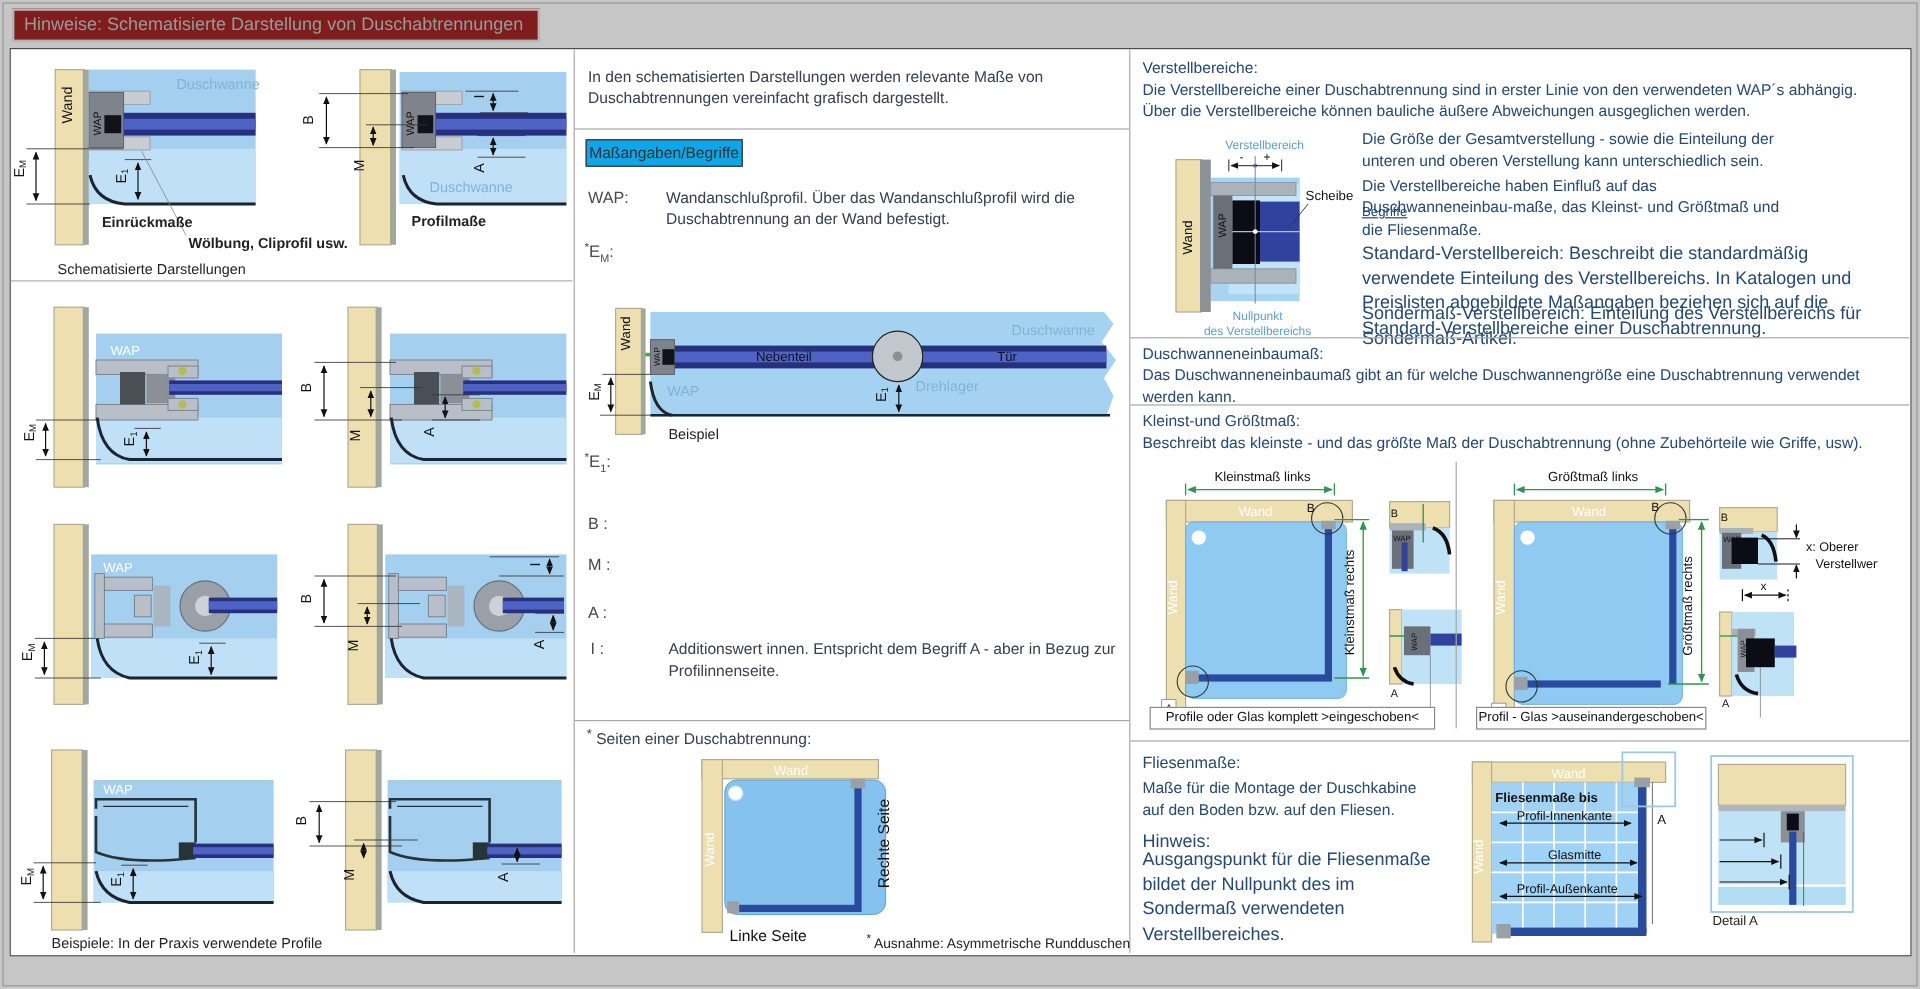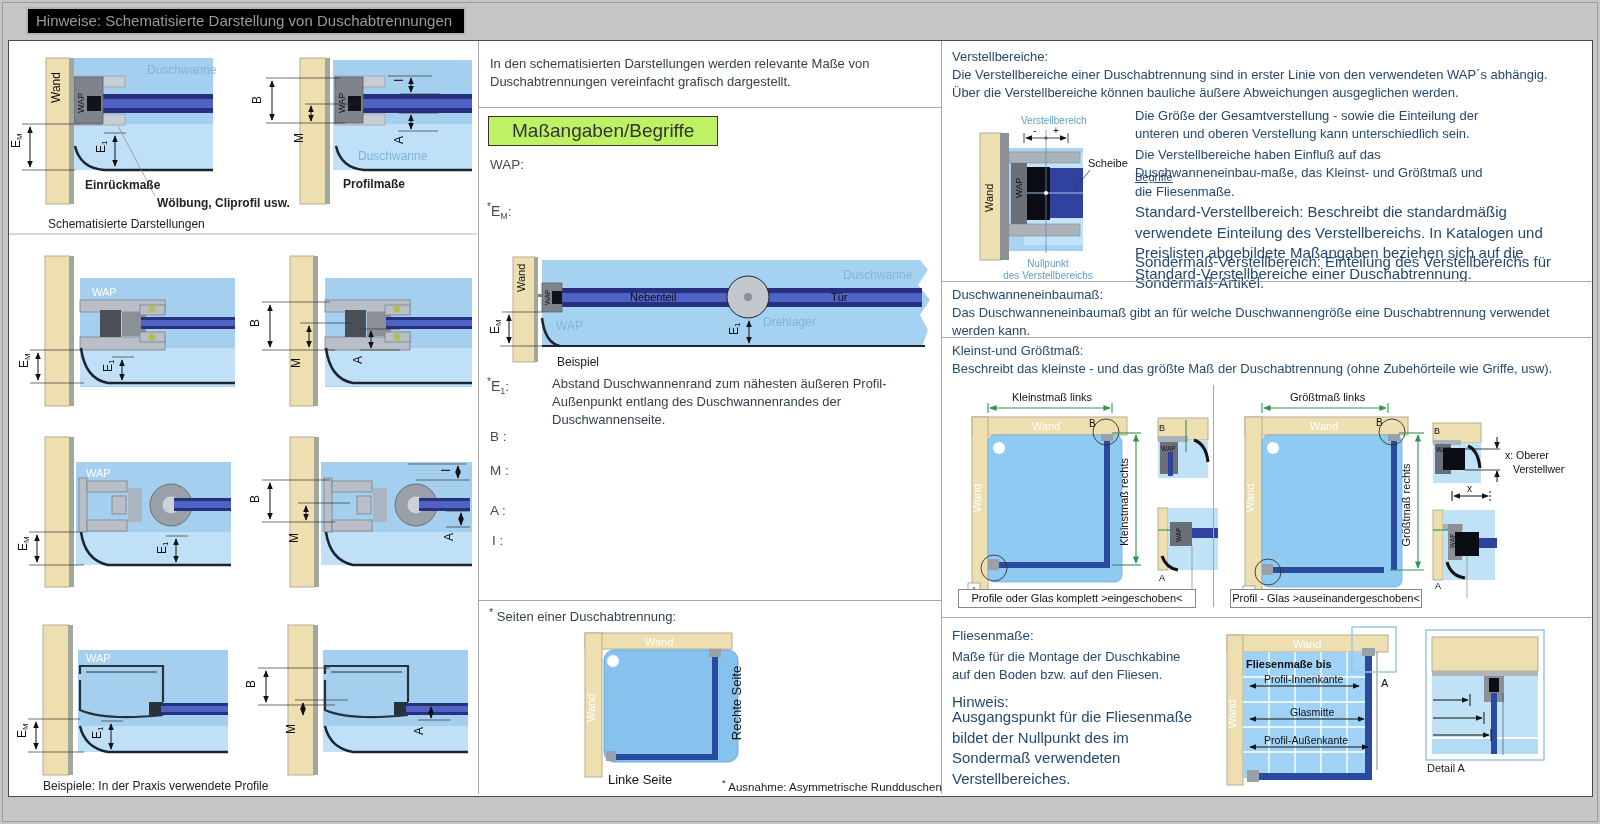--- a/index.html
+++ b/index.html
@@ -1,28 +1,28 @@
 <!DOCTYPE html>
 <html><head>
 <meta charset="utf-8">
 <style>
   html,body{margin:0;padding:0}
   body{width:1600px;height:824px;background:#c6c6c6;position:relative;
        font-family:"Liberation Sans",sans-serif;color:#333;overflow:hidden}
   .frame{position:absolute;left:2px;top:2px;width:1594px;height:818px;border:1px solid #9a9a9a}
-  .titlebox{position:absolute;left:26px;top:7px;width:428px;height:24px;background:#000000;
+  .titlebox{position:absolute;left:10px;top:7px;width:428px;height:24px;background:#7f1d1d;
             border:2px solid #b4b4b4;color:#9a9a9a;font-size:15px;line-height:24px;padding-left:8px}
   .panel{position:absolute;left:8px;top:40px;width:1583px;height:755px;background:#fff;border:1px solid #4a4a4a}
   .vline,.hline{position:absolute;background:#a8a8a8}
   .abs{position:absolute}
   p{margin:0}
   .mid{color:#36404e;font-size:13px;line-height:1.42}
   .nav{color:#26496f;font-size:13px;line-height:1.42}
   .nav-s{color:#26496f;font-size:15px;line-height:1.38}
-  .boxhead{position:absolute;border:1px solid #333;color:#333;font-size:19px;padding:3px 23px;background:#bef264}
+  .boxhead{position:absolute;border:1px solid #333;color:#333;font-size:13px;padding:3px 2px;background:#0ea5e9}
   .def{position:absolute;display:grid;grid-template-columns:46px 394px;column-gap:19px;font-size:13px;color:#36404e;line-height:1.4}
   .def .t{color:#4a4a4a;font-size:13.5px}
   .def sub{font-size:9px}
   .def sup{font-size:10px}
   .capbox{position:absolute;border:1px solid #888;background:#fff;font-size:11px;color:#111;
           text-align:center;line-height:17px;height:17px}
   .fnote{font-size:11.5px;color:#222}
   .smallcap{font-size:11px;color:#222}
   svg{position:absolute}
   svg text{font-family:"Liberation Sans",sans-serif;fill:#111}
@@ -286,20 +286,21 @@
   </g>
   <text class="cap" x="43" y="790">Beispiele: In der Praxis verwendete Profile</text>
 </svg>
 
 <p class="mid abs" style="left:490px;top:55px;width:424px">In den schematisierten Darstellungen werden relevante Maße von Duschabtrennungen vereinfacht grafisch dargestellt.</p>
 <div class="hline" style="left:479px;top:107px;width:462px;height:1px"></div>
 <div class="boxhead" style="left:488px;top:116px">Maßangaben/Begriffe</div>
 
 <div class="def" style="left:490px;top:156px">
   <span class="t">WAP:</span>
+  <span>Wandanschlußprofil. Über das Wandanschlußprofil wird die Duschabtrennung an der Wand befestigt.</span>
 </div>
 <div class="def" style="left:487px;top:200px">
   <span class="t"><sup>*</sup><span style="font-size:14px">E</span><sub>M</sub><span>:</span></span>
 </div>
 
 <svg style="left:485px;top:245px" width="455" height="128" viewBox="485 245 455 128">
   <polygon points="542,260 920,260 928,270 918,285 930,300 920,315 928,330 922,347 542,347" fill="#a6d2f2"></polygon>
   <text class="blbl" x="843" y="279">Duschwanne</text>
   <rect class="glassd" x="562" y="288" width="360" height="19"></rect>
   <rect class="glassi" x="562" y="293" width="360" height="9"></rect>
@@ -322,33 +323,33 @@
     <line class="ext" x1="500" y1="346" x2="542" y2="346"></line>
   <line class="dim" x1="509" y1="315" x2="509" y2="343" marker-start="url(#mb)" marker-end="url(#mb)"></line>
   <text transform="rotate(-90 499 334)" x="499" y="334" class="dlbl" font-size="11"><tspan>E</tspan><tspan class="sub" dy="2">M</tspan></text>
   <line class="dim" x1="749" y1="321" x2="749" y2="343" marker-start="url(#mb)" marker-end="url(#mb)"></line>
   <text transform="rotate(-90 738 335)" x="738" y="335" class="dlbl" font-size="11"><tspan>E</tspan><tspan class="sub" dy="2">1</tspan></text>
   <text class="cap" x="557" y="366">Beispiel</text>
 </svg>
 
 <div class="def" style="left:487px;top:375px">
   <span class="t"><sup>*</sup><span style="font-size:14px">E</span><sub>1</sub><span>:</span></span>
-  <span>Abstand Duschwannenrand zum nähesten äußeren Profil-Außenpunkt entlang des Duschwannenrandes der Duschwannenseite.</span>
 </div>
 <div class="def" style="left:490px;top:428px">
   <span class="t">B :</span>
 </div>
 <div class="def" style="left:490px;top:462px">
   <span class="t">M :</span>
 </div>
 <div class="def" style="left:490px;top:502px">
   <span class="t">A :</span>
 </div>
 <div class="def" style="left:492px;top:532px">
   <span class="t">I :</span>
+  <span>Additionswert innen. Entspricht dem Begriff A - aber in Bezug zur Profilinnenseite.</span>
 </div>
 
 <div class="hline" style="left:479px;top:600px;width:462px;height:1px"></div>
 <p class="mid abs" style="left:489px;top:605px"><sup>*</sup> <span>Seiten einer Duschabtrennung:</span></p>
 
 <svg style="left:575px;top:615px" width="192" height="180" viewBox="575 615 192 180">
   <rect class="wallf" x="585" y="633" width="147" height="16"></rect>
   <rect class="wallf" x="585" y="633" width="17" height="144"></rect>
   <text x="645" y="646" class="wlbl">Wand</text>
   <text transform="rotate(-90 595 722)" x="595" y="722" class="wlbl">Wand</text>

